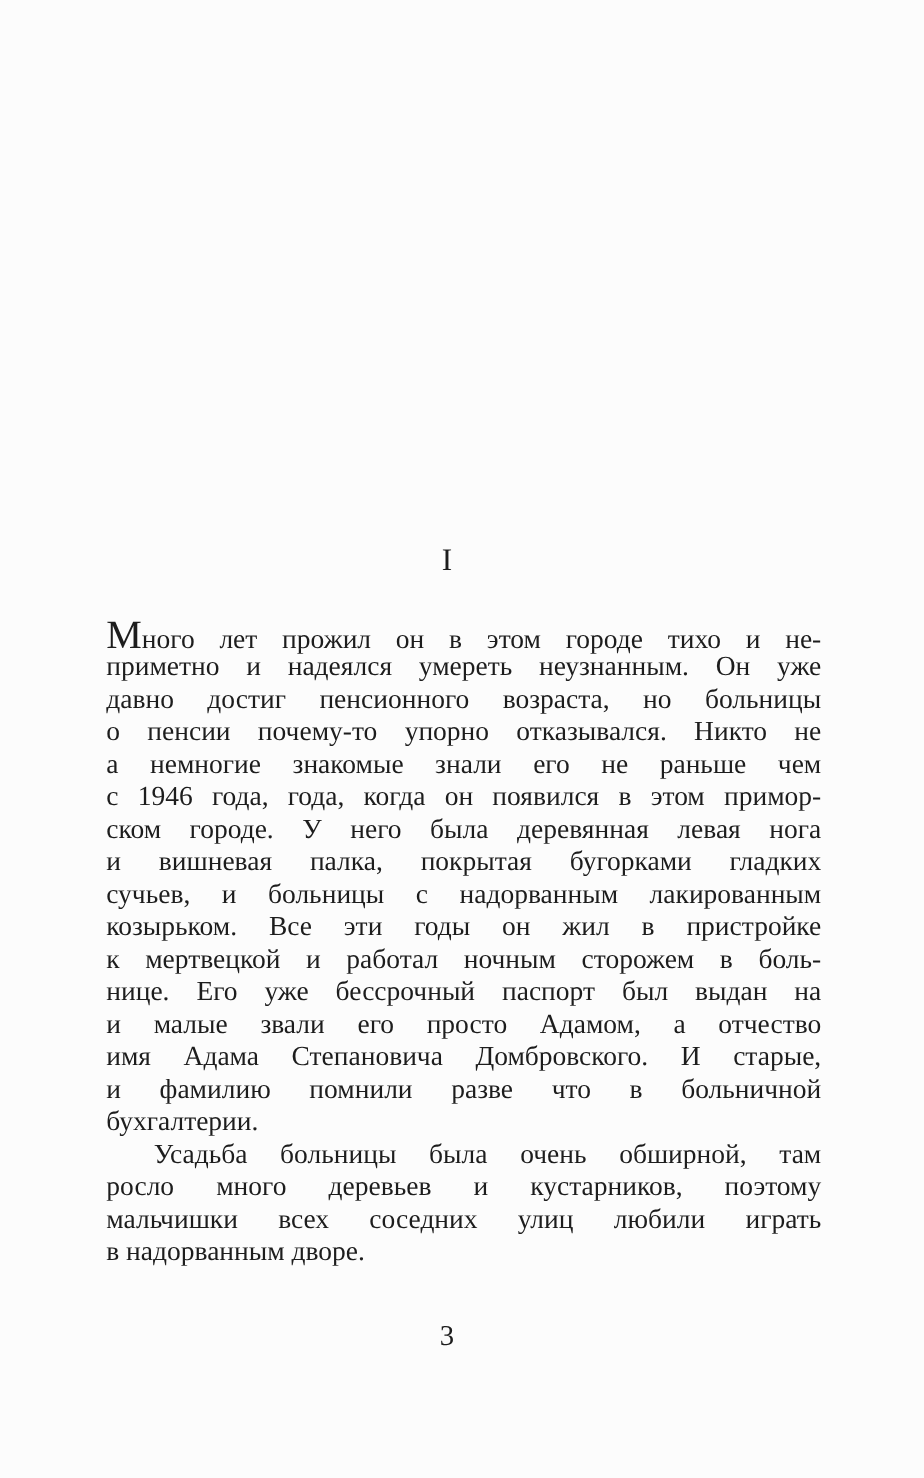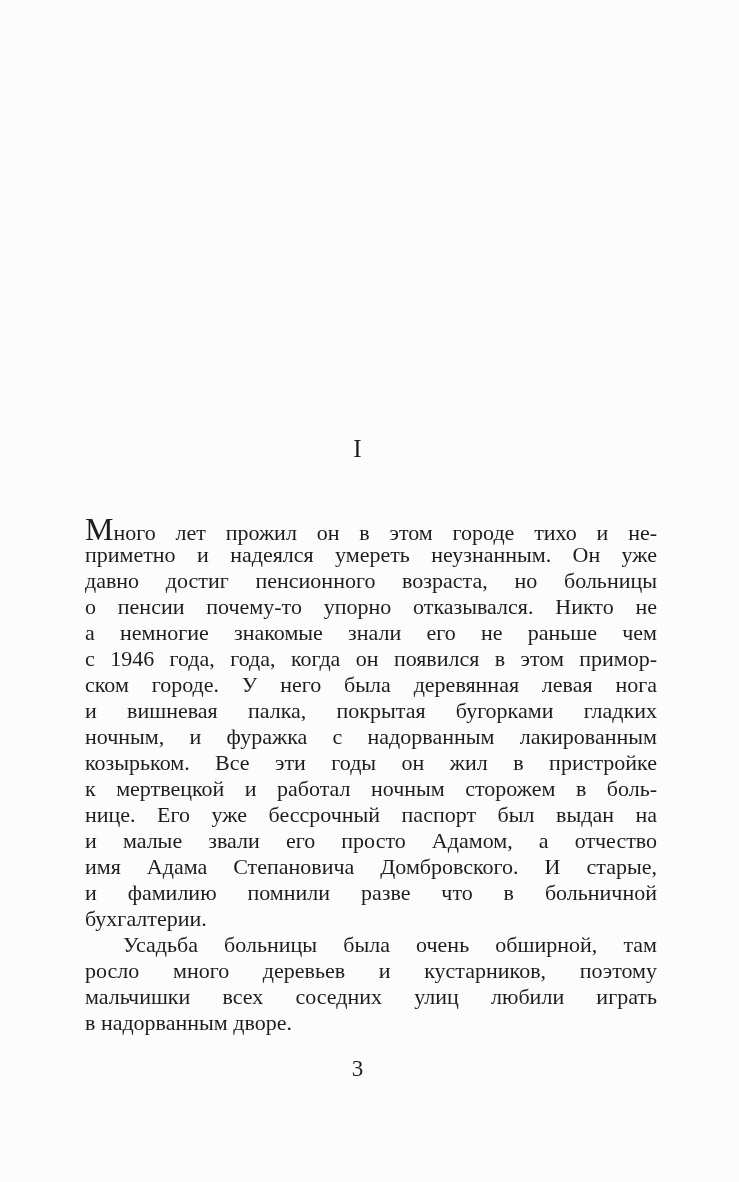--- a/index.html
+++ b/index.html
@@ -29,21 +29,20 @@
     font-size: 25px;
     line-height: 26px;
   }
   .text-block {
     position: absolute;
     top: 494px;
     left: 85px;
     width: 572px;
     font-size: 22px;
     line-height: 26px;
-    margin-top: 22px;
   }
   .line {
     height: 26px;
     text-align: justify;
     text-align-last: justify;
   }
   .line.last {
     text-align-last: left;
   }
   .line.indent {
@@ -72,21 +71,21 @@
 
   <div class="text-block">
     <div class="line"><span class="initial">М</span><span>ного лет прожил он в этом городе тихо и не-</span></div>
     <div class="line">приметно и надеялся умереть неузнанным. Он уже</div>
     <div class="line">давно достиг пенсионного возраста, но больницы</div>
     <div class="line">о пенсии почему-то упорно отказывался. Никто не</div>
     <div class="line">а немногие знакомые знали его не раньше чем</div>
     <div class="line">с 1946 года, года, когда он появился в этом примор-</div>
     <div class="line">ском городе. У него была деревянная левая нога</div>
     <div class="line">и вишневая палка, покрытая бугорками гладких</div>
-    <div class="line">ночным, и фуражка с надорванным лакированным</div>
+    <div class="line">сучьев, и больницы с надорванным лакированным</div>
     <div class="line">козырьком. Все эти годы он жил в пристройке</div>
     <div class="line">к мертвецкой и работал ночным сторожем в боль-</div>
     <div class="line">нице. Его уже бессрочный паспорт был выдан на</div>
     <div class="line">и малые звали его просто Адамом, а отчество</div>
     <div class="line">имя Адама Степановича Домбровского. И старые,</div>
     <div class="line">и фамилию помнили разве что в больничной</div>
     <div class="line last">бухгалтерии.</div>
     <div class="line indent">Усадьба больницы была очень обширной, там</div>
     <div class="line">росло много деревьев и кустарников, поэтому</div>
     <div class="line">мальчишки всех соседних улиц любили играть</div>

